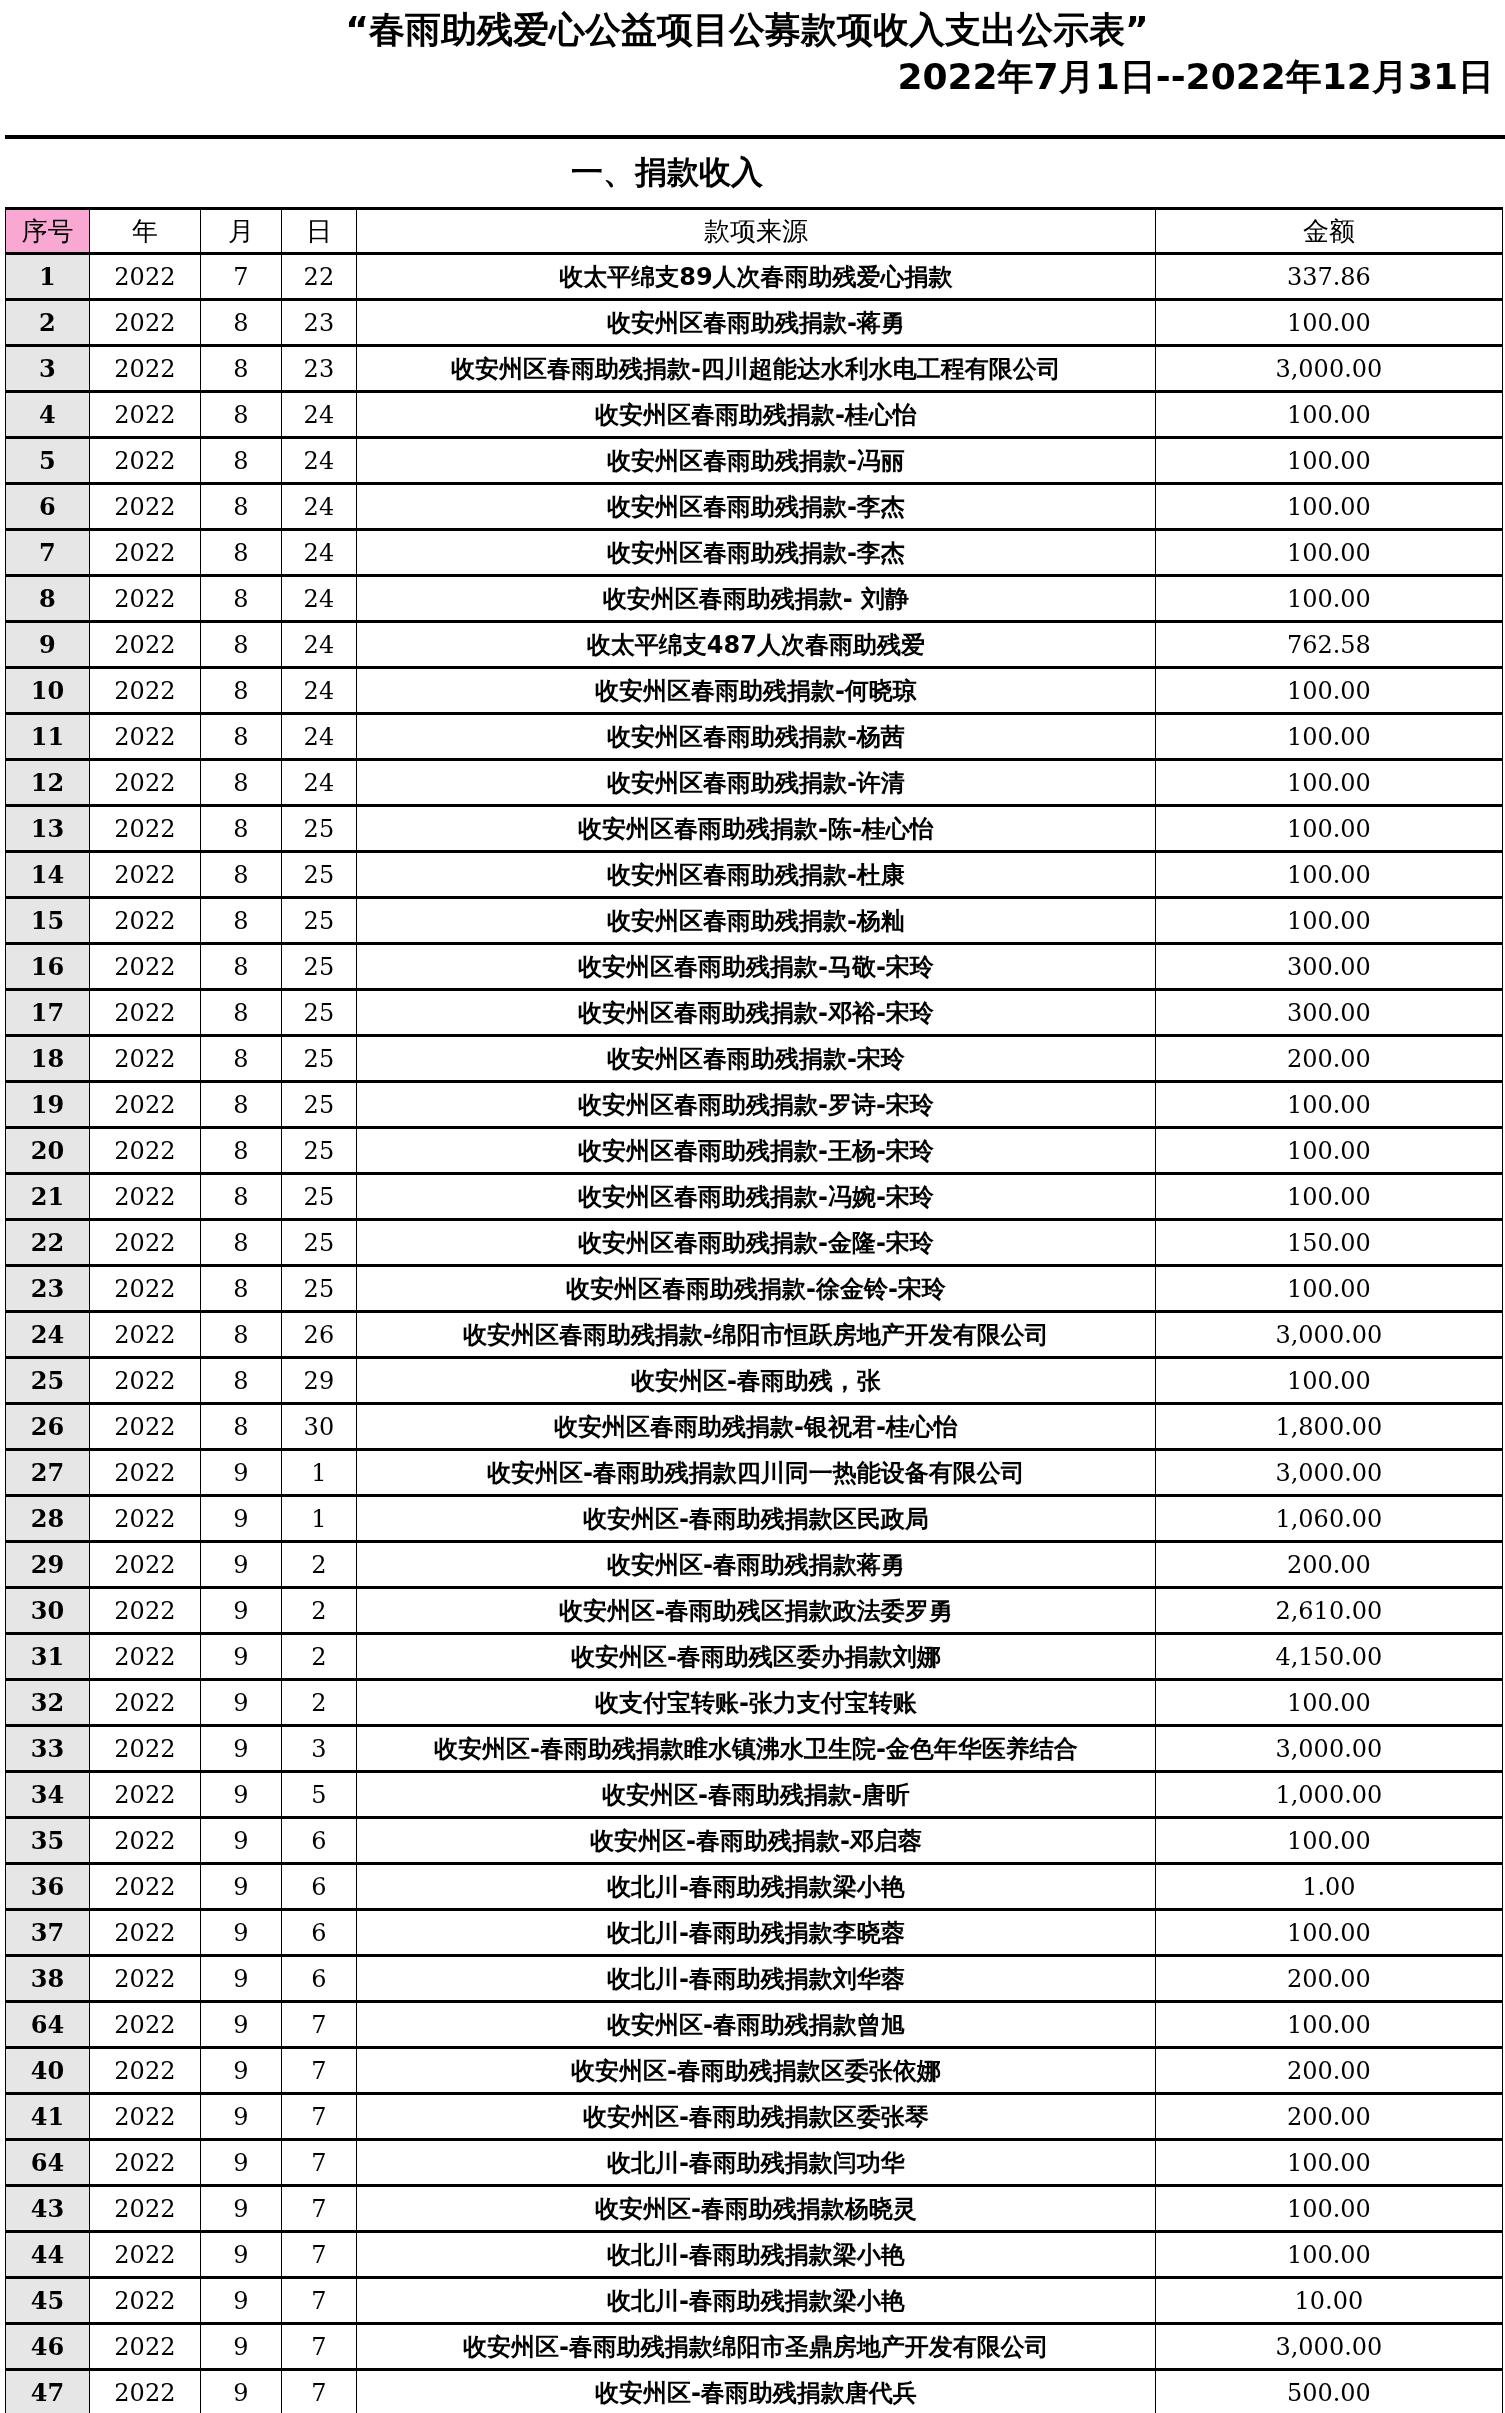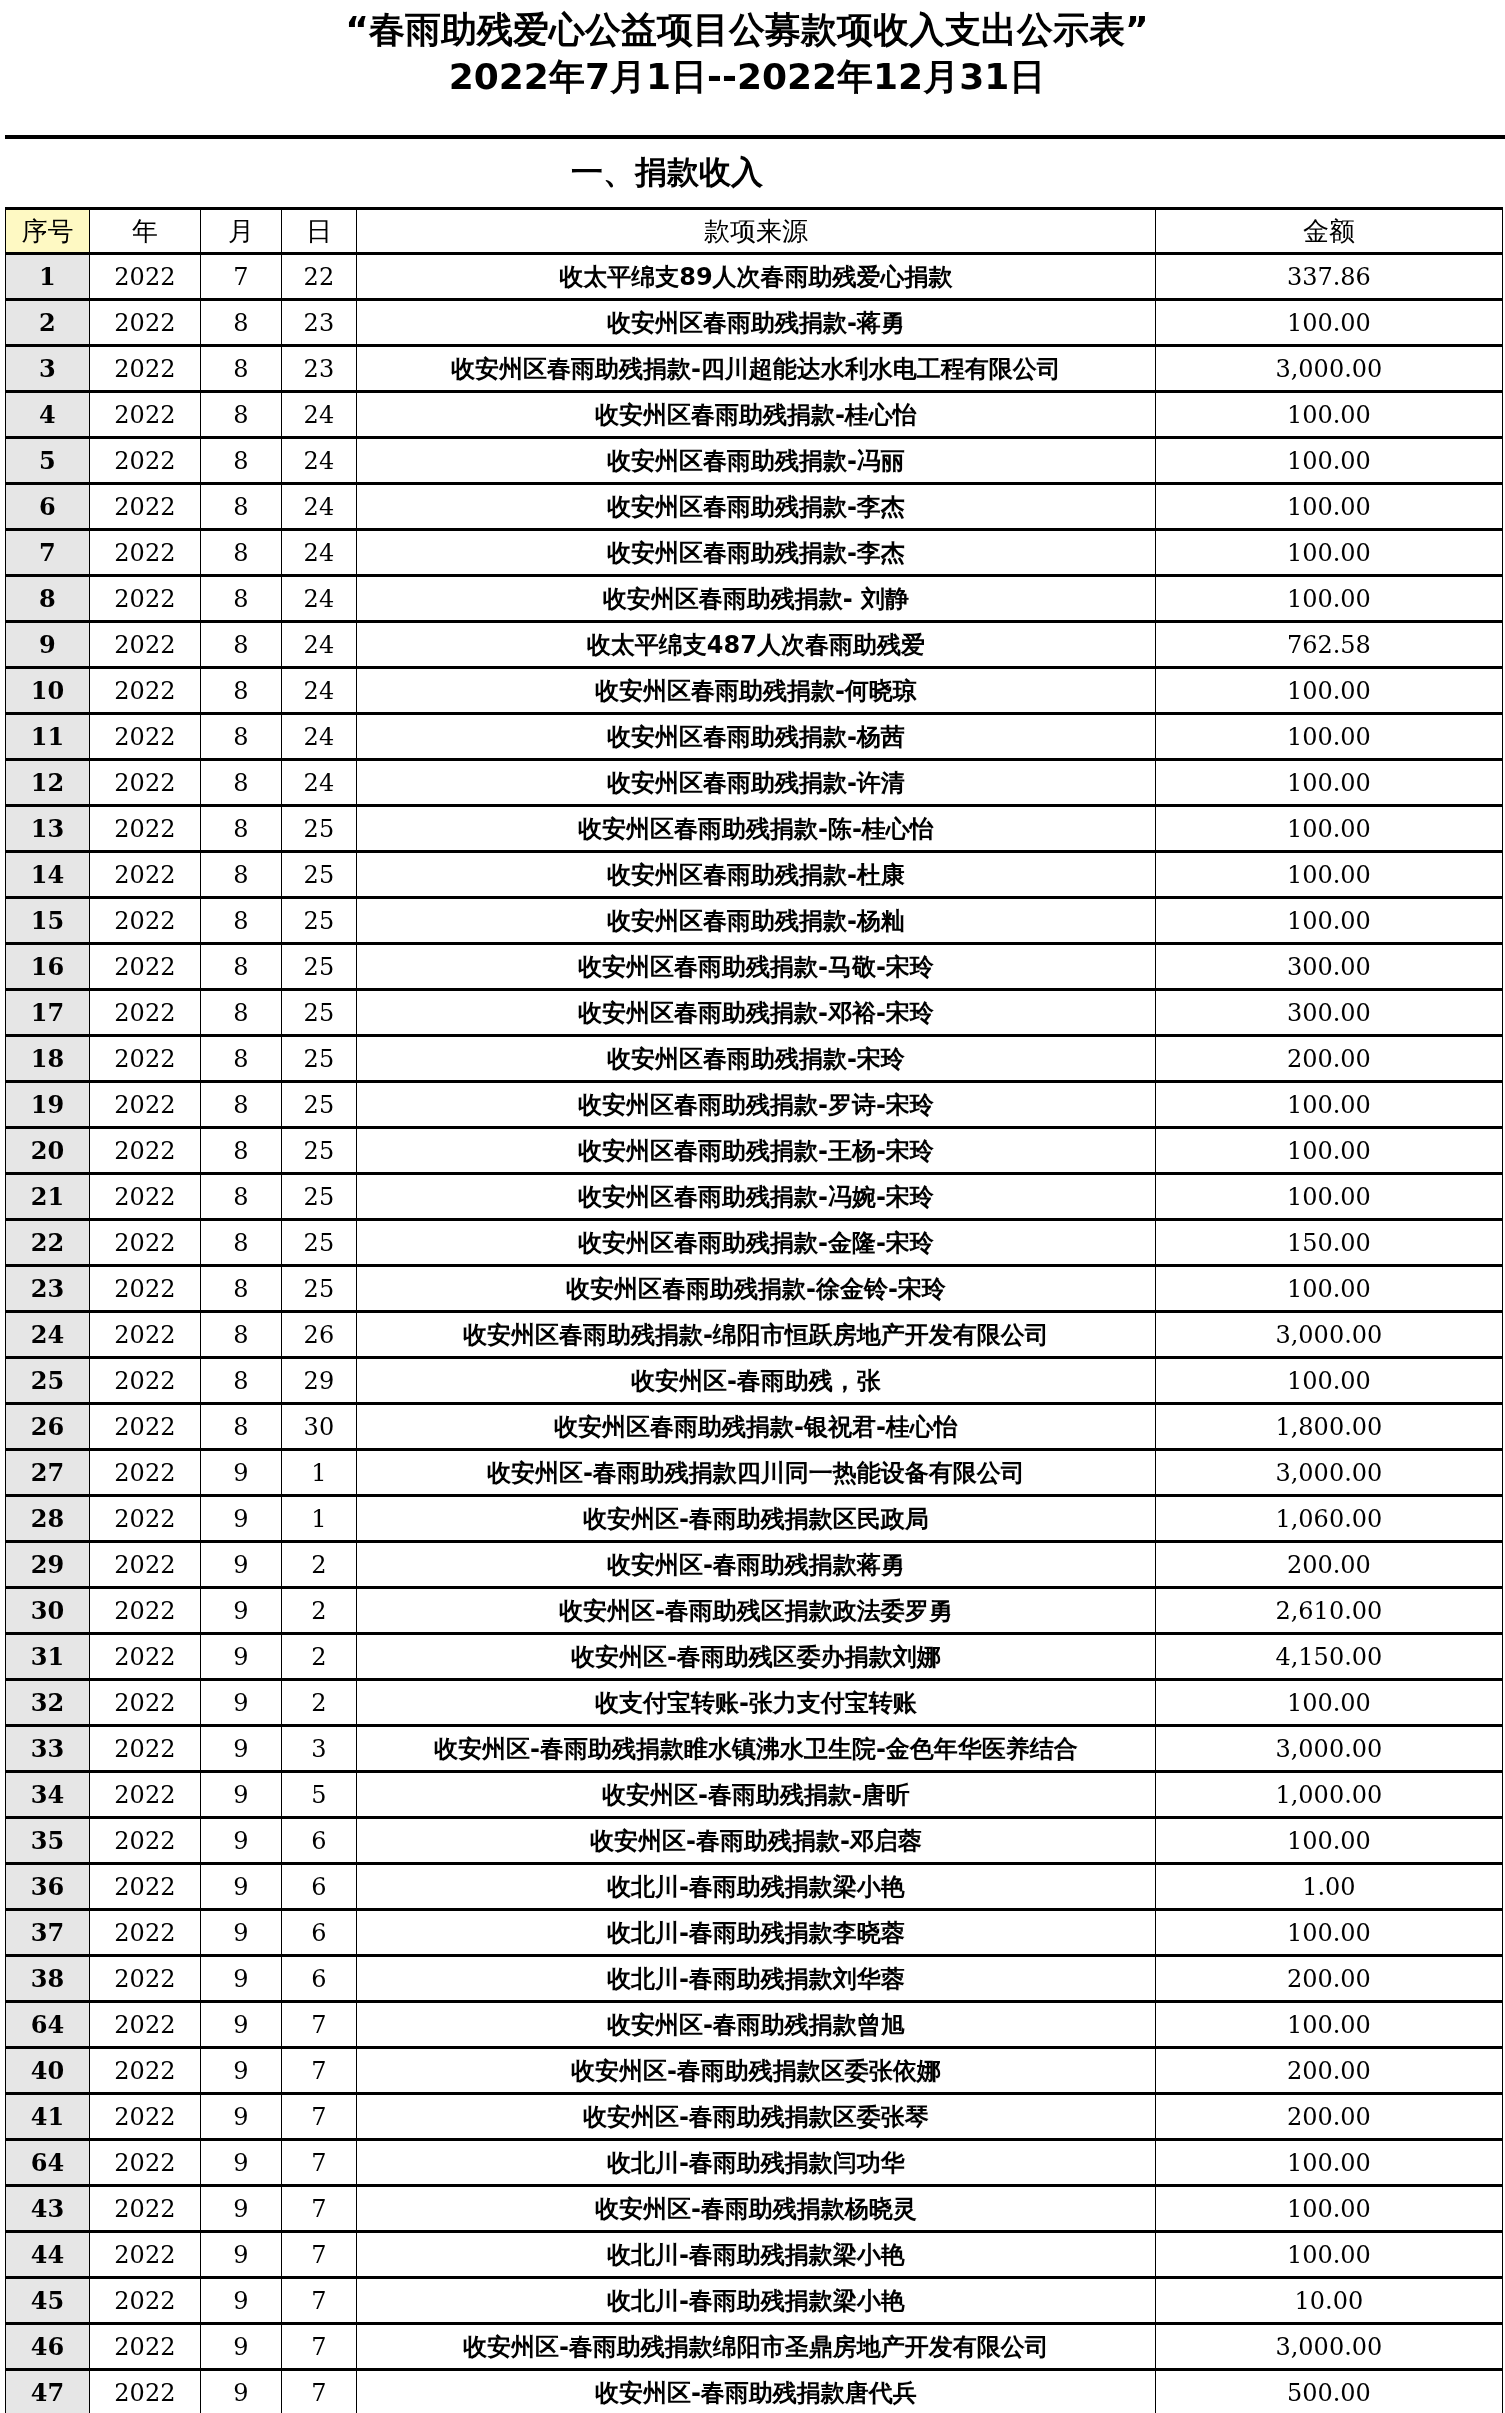--- a/index.html
+++ b/index.html
@@ -1,32 +1,32 @@
 <!DOCTYPE html>
 <html style="font-size:13px"><head>
 <meta charset="utf-8">
 <style>
   html, body { margin: 0; padding: 0; background: #ffffff; }
   body { width: 1505px; height: 2413px; position: relative; overflow: hidden;
          font-family: "DejaVu Serif", "Liberation Serif", serif; color: #000; }
   .title { position: absolute; left: 0; width: 1494px; text-align: center;
            font-family: "DejaVu Sans", "Liberation Sans", sans-serif; font-weight: bold; }
   .title1 { top: 6.5px; font-size: 36px; line-height: 45px; }
-  .title2 { top: 54px; font-size: 36px; line-height: 45px; }
+  .title2 { top: 54px; font-size: 36px; line-height: 45px; text-align: right; }
   .rule { position: absolute; left: 4.9px; width: 1501px; top: 135px; height: 4px; background: #000; }
   .section { position: absolute; left: 0; width: 1334px; top: 148px; text-align: center;
              font-family: "DejaVu Sans", "Liberation Sans", sans-serif; font-weight: bold;
              font-size: 32px; line-height: 49px; }
   table.data { position: absolute; left: 4.9px; top: 207px; width: 1496px;
                border-collapse: collapse; table-layout: fixed; }
   table.data th, table.data td { border: 1.6px solid #000; padding: 0; height: 43px;
                font-size: 24px; text-align: center; white-space: nowrap; overflow: hidden; }
   table.data tr { border-top: 3.2px solid #000; }
   table.data th { height: 42px; font-family: "DejaVu Sans", "Liberation Sans", sans-serif;
-                  font-weight: normal; font-size: 26px; background: #fef9c3; }
+                  font-weight: normal; font-size: 26px; background: #f9a8d4; }
   table.data th.col-source, table.data th.col-amount, table.data th.col-year,
   table.data th.col-month, table.data th.col-day { background: #fff; }
   td.seq { background: #e6e6e6; font-weight: bold; }
   td.src { font-family: "DejaVu Sans", "Liberation Sans", sans-serif; font-size: 25px; font-weight: bold; }
   td.amt { text-align: right; padding-right: 18px; margin-left: 40px; }
 </style>
 </head>
 <body>
 
 <div class="title title1">“春雨助残爱心公益项目公募款项收入支出公示表”</div>

